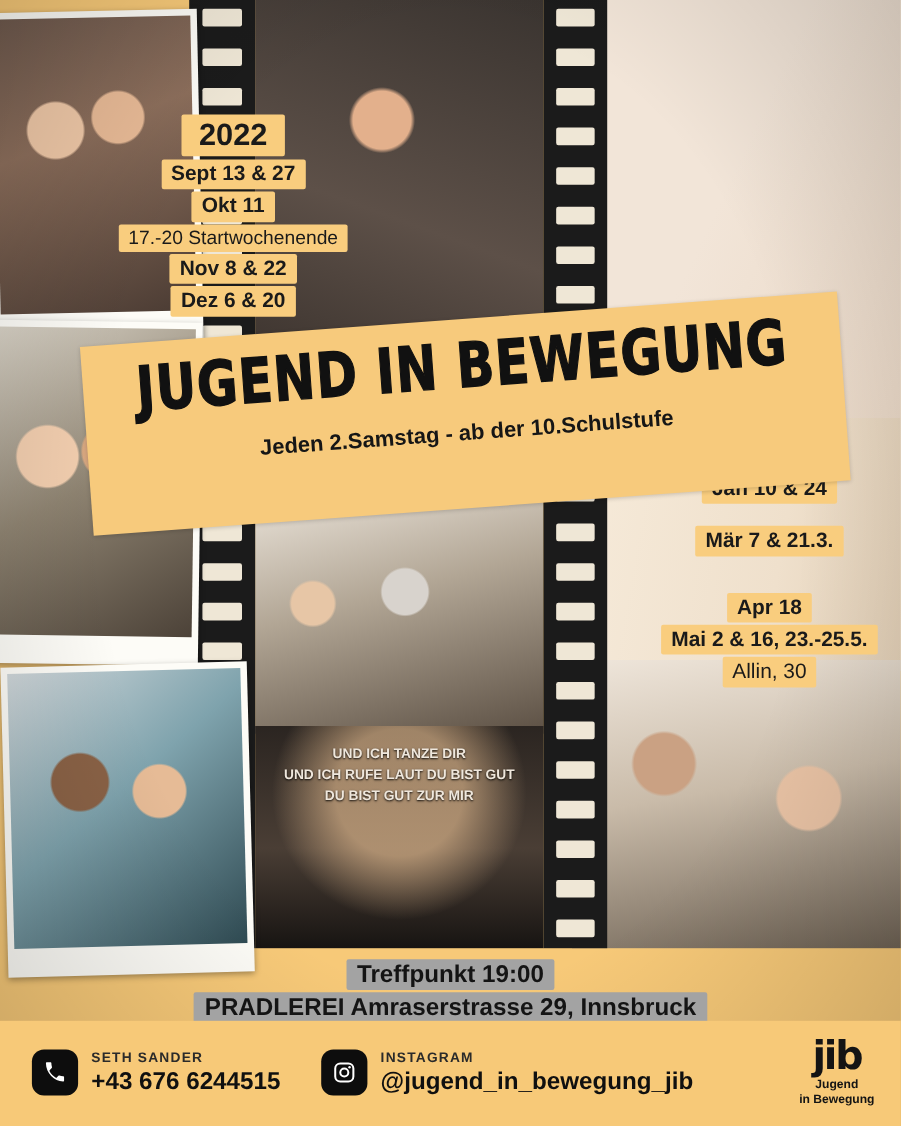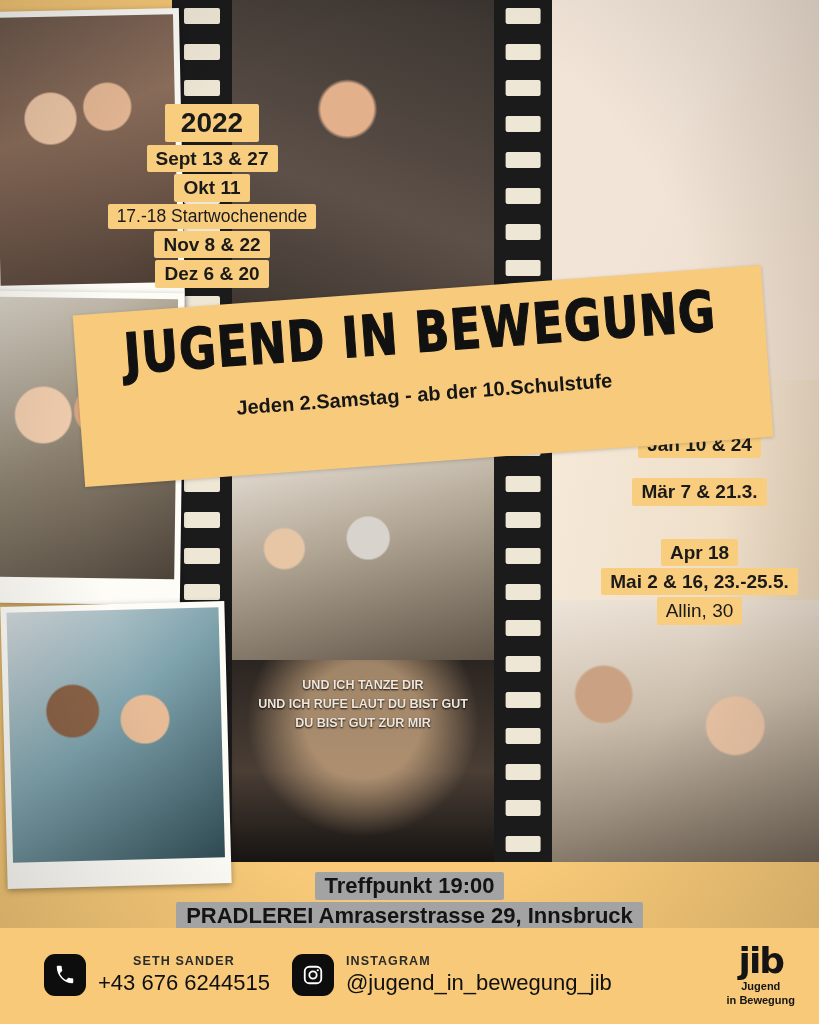--- a/index.html
+++ b/index.html
@@ -109,21 +109,21 @@
   .footer{
     position:absolute;left:0;right:0;bottom:0;height:96px;background:#f7c978;
   }
   .contact{position:absolute;display:flex;align-items:center;gap:12px;}
   .ic{
     width:42px;height:42px;background:#0d0d0d;border-radius:11px;
     display:flex;align-items:center;justify-content:center;color:#fff;
   }
   .ic svg{display:block;}
   .c-label{font-size:12.5px;letter-spacing:1.1px;color:#2a2a2a;font-weight:bold;}
-  .c-value{font-size:22px;font-weight:normal;color:#101010;margin-top:2px;}
+  .c-value{font-size:22px;font-weight:bold;color:#101010;margin-top:2px;}
 
   .logo{position:absolute;right:24px;bottom:18px;text-align:center;color:#141414;}
   .logo-main{font-family:"DejaVu Sans",sans-serif;font-weight:bold;font-size:36px;line-height:.9;letter-spacing:-2px;}
   .logo-sub{font-size:11px;font-weight:bold;line-height:1.1;margin-top:2px;}
 </style>
 </head>
 <body>
 
 <div class="poster">
 
@@ -203,21 +203,21 @@
   <div class="polaroid" style="left:4px;top:604px;width:212px;height:250px;transform:rotate(-1.5deg);">
     <div class="inner img-boys"></div>
   </div>
 
   <div class="vignette"></div>
 
   <div class="date-block" style="left:92px;top:104px;width:240px;">
     <div class="date-year">2022</div><br>
     <div class="date-line" style="font-weight:bold;">Sept 13 &amp; 27</div><br>
     <div class="date-line" style="font-weight:bold;">Okt 11</div><br>
-    <div class="date-line" style="font-size:17.5px;">17.-18 Startwochenende</div><br>
+    <div class="date-line" style="font-size:17.5px;">17.-20 Startwochenende</div><br>
     <div class="date-line" style="font-weight:bold;">Nov 8 &amp; 22</div><br>
     <div class="date-line" style="font-weight:bold;">Dez 6 &amp; 20</div>
   </div>
 
   <div class="date-block" style="left:580px;top:390px;width:239px;">
     <div class="date-year">2026</div><br>
     <div class="date-line" style="font-weight:bold;">Jän 10 &amp; 24</div><br>
     <br>
     <div class="date-line" style="font-weight:bold;">Mär 7 &amp; 21.3.</div><br>
     <div class="date-line" style="font-weight:bold;margin-top:32px;">Apr 18</div><br>
@@ -232,21 +232,21 @@
 
   <div class="meeting" style="top:872px;">
     <span>Treffpunkt 19:00</span>
   </div>
   <div class="meeting" style="top:902px;">
     <span>PRADLEREI Amraserstrasse 29, Innsbruck</span>
   </div>
 
   <div class="footer"></div>
 
-  <div class="contact" style="left:44px;bottom:28px;text-align:center;">
+  <div class="contact" style="left:29px;bottom:28px;">
     <div class="ic">
       <svg width="22" height="22" viewBox="0 0 24 24" fill="#fff">
         <path d="M6.6 10.8c1.4 2.8 3.8 5.1 6.6 6.6l2.2-2.2c.3-.3.7-.4 1-.2 1.1.4 2.3.6 3.6.6.6 0 1 .4 1 1V20c0 .6-.4 1-1 1C11.3 21 3 12.7 3 2.9c0-.6.4-1 1-1h3.4c.6 0 1 .4 1 1 0 1.2.2 2.4.6 3.6.1.3 0 .7-.2 1l-2.2 2.3z"></path>
       </svg>
     </div>
     <div>
       <div class="c-label">SETH SANDER</div>
       <div class="c-value">+43 676 6244515</div>
     </div>
   </div>

